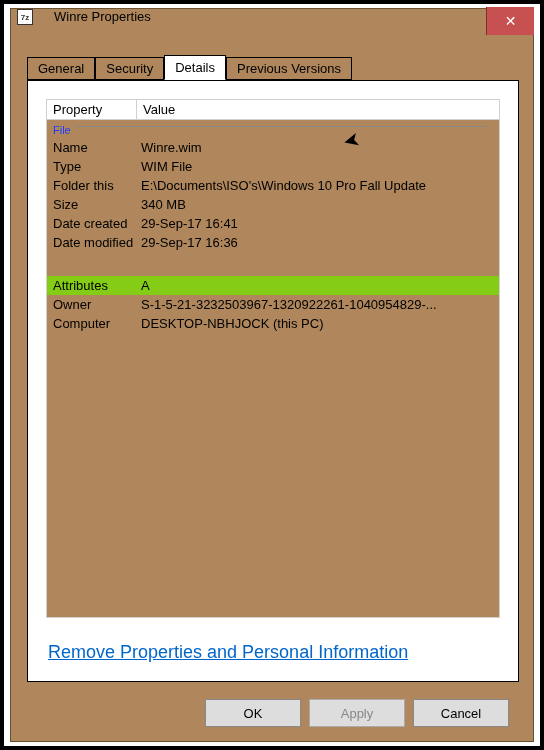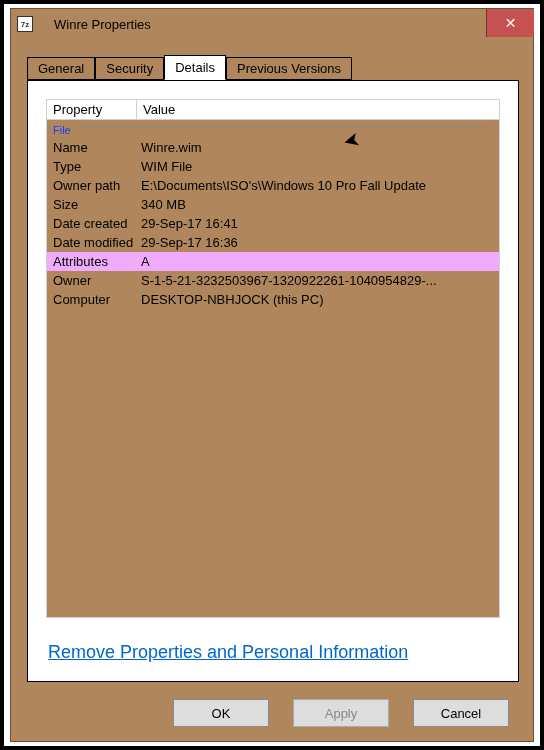--- a/index.html
+++ b/index.html
@@ -1,20 +1,20 @@
 <!DOCTYPE html>
 <html><head>
 <meta charset="utf-8">
 <style>
   * { box-sizing: border-box; margin: 0; padding: 0; font-family: "Segoe UI", Tahoma, sans-serif; }
   body { width: 544px; height: 750px; background: #fff; position: relative; }
   .outer-border { position: absolute; inset: 0; border: 4px solid #000; }
 
   .window { position: absolute; left: 10px; top: 8px; width: 524px; height: 734px; background: #b0875c; border: 1px solid #6b522f; }
-  .titlebar { height: 30px; background: #b0875c; display: flex; align-items: center; padding-left: 6px; }
+  .titlebar { height: 30px; background: #b0875c; display: flex; align-items: flex-start; padding-left: 6px; }
   .app-icon { width: 16px; height: 16px; border: 1px solid #333; background: #fff; font-size: 8px; display:flex; align-items:center; justify-content:center; font-weight:bold; color:#333; }
   .title-text { margin-left: 21px; font-size: 13px; color: #000; }
   .close-btn { margin-left: auto; width: 48px; height: 28px; background: #c75050; display:flex; align-items:center; justify-content:center; border-left:1px solid #7a3030; margin-top:-2px; margin-right:-1px;}
   .close-x { color: #fff; font-size: 14px; font-weight: 300; }
 
   .tabs { position: absolute; left: 16px; top: 46px; display:flex; }
   .tab { border: 1px solid #000; background: #b0875c; padding: 4px 10px; font-size: 13px; margin-right: 0px; position: relative; }
   .tab.active { background: #fff; border-bottom: 1px solid #fff; z-index: 2; }
   .tab:not(.active) { margin-top: 2px; padding-top:3px; padding-bottom:3px;}
 
@@ -23,28 +23,28 @@
   .grid-header { display:flex; margin: 18px 18px 0 18px; border: 1px solid #d0d0d0; background:#fff; }
   .grid-header .col-prop { width: 90px; padding: 2px 6px; font-size: 13px; border-right: 1px solid #d0d0d0; }
   .grid-header .col-val { flex:1; padding: 2px 6px; font-size: 13px; }
 
   .grid-body { margin: 0 18px; height: 498px; background: #b0875c; border-left:1px solid #d0d0d0; border-right:1px solid #d0d0d0; border-bottom:1px solid #d0d0d0; position:relative; }
   .section { color: #1a3cff; font-size: 11px; padding: 4px 12px 2px 6px; display:flex; align-items:flex-start; }
   .section-line { flex:1; height:1px; background:#888; margin-left:4px; margin-top:2px;}
   .row { display:flex; font-size: 13px; }
   .row .rprop { width: 94px; padding: 2px 0 2px 6px; }
   .row .rval { flex:1; padding: 2px 0 2px 0; white-space:nowrap; overflow:hidden; }
-  .row.selected { background: #f0abfc; }
+  .row.selected { background: #84cc16; margin-top: 24px; }
   .row.selected .rprop { position:relative; }
 
   .cursor { position:absolute; left:296px; top:8px; font-size:20px; color:#000; pointer-events:none; transform: scaleX(-1) rotate(15deg);}
 
   .link { position:absolute; left: 20px; bottom: 18px; color: #0066cc; text-decoration: underline; font-size: 18px; cursor:pointer; }
 
-  .buttons { position:absolute; left:0; right:0; bottom: 14px; display:flex; justify-content:flex-end; gap: 24px; padding-right: 24px; }
+  .buttons { position:absolute; left:0; right:0; bottom: 14px; display:flex; justify-content:flex-end; gap: 8px; padding-right: 24px; }
   .btn { width: 96px; height: 28px; border: 1px solid #888; background: #ddd; font-size: 13px; display:flex; align-items:center; justify-content:center; cursor:pointer; }
   .btn.disabled { color: #888; border-color:#aaa; }
 </style>
 </head>
 <body>
 
 <div class="outer-border"></div>
 
 <div class="window">
   <div class="titlebar">
@@ -75,21 +75,21 @@
       <div id="rows-container">
           <div class="row">
             <div class="rprop">Name</div>
             <div class="rval">Winre.wim</div>
           </div>
           <div class="row">
             <div class="rprop">Type</div>
             <div class="rval">WIM File</div>
           </div>
           <div class="row">
-            <div class="rprop">Owner path</div>
+            <div class="rprop">Folder this</div>
             <div class="rval">E:\Documents\ISO's\Windows 10 Pro Fall Update</div>
           </div>
           <div class="row">
             <div class="rprop">Size</div>
             <div class="rval">340 MB</div>
           </div>
           <div class="row">
             <div class="rprop">Date created</div>
             <div class="rval">29-Sep-17 16:41</div>
           </div>

